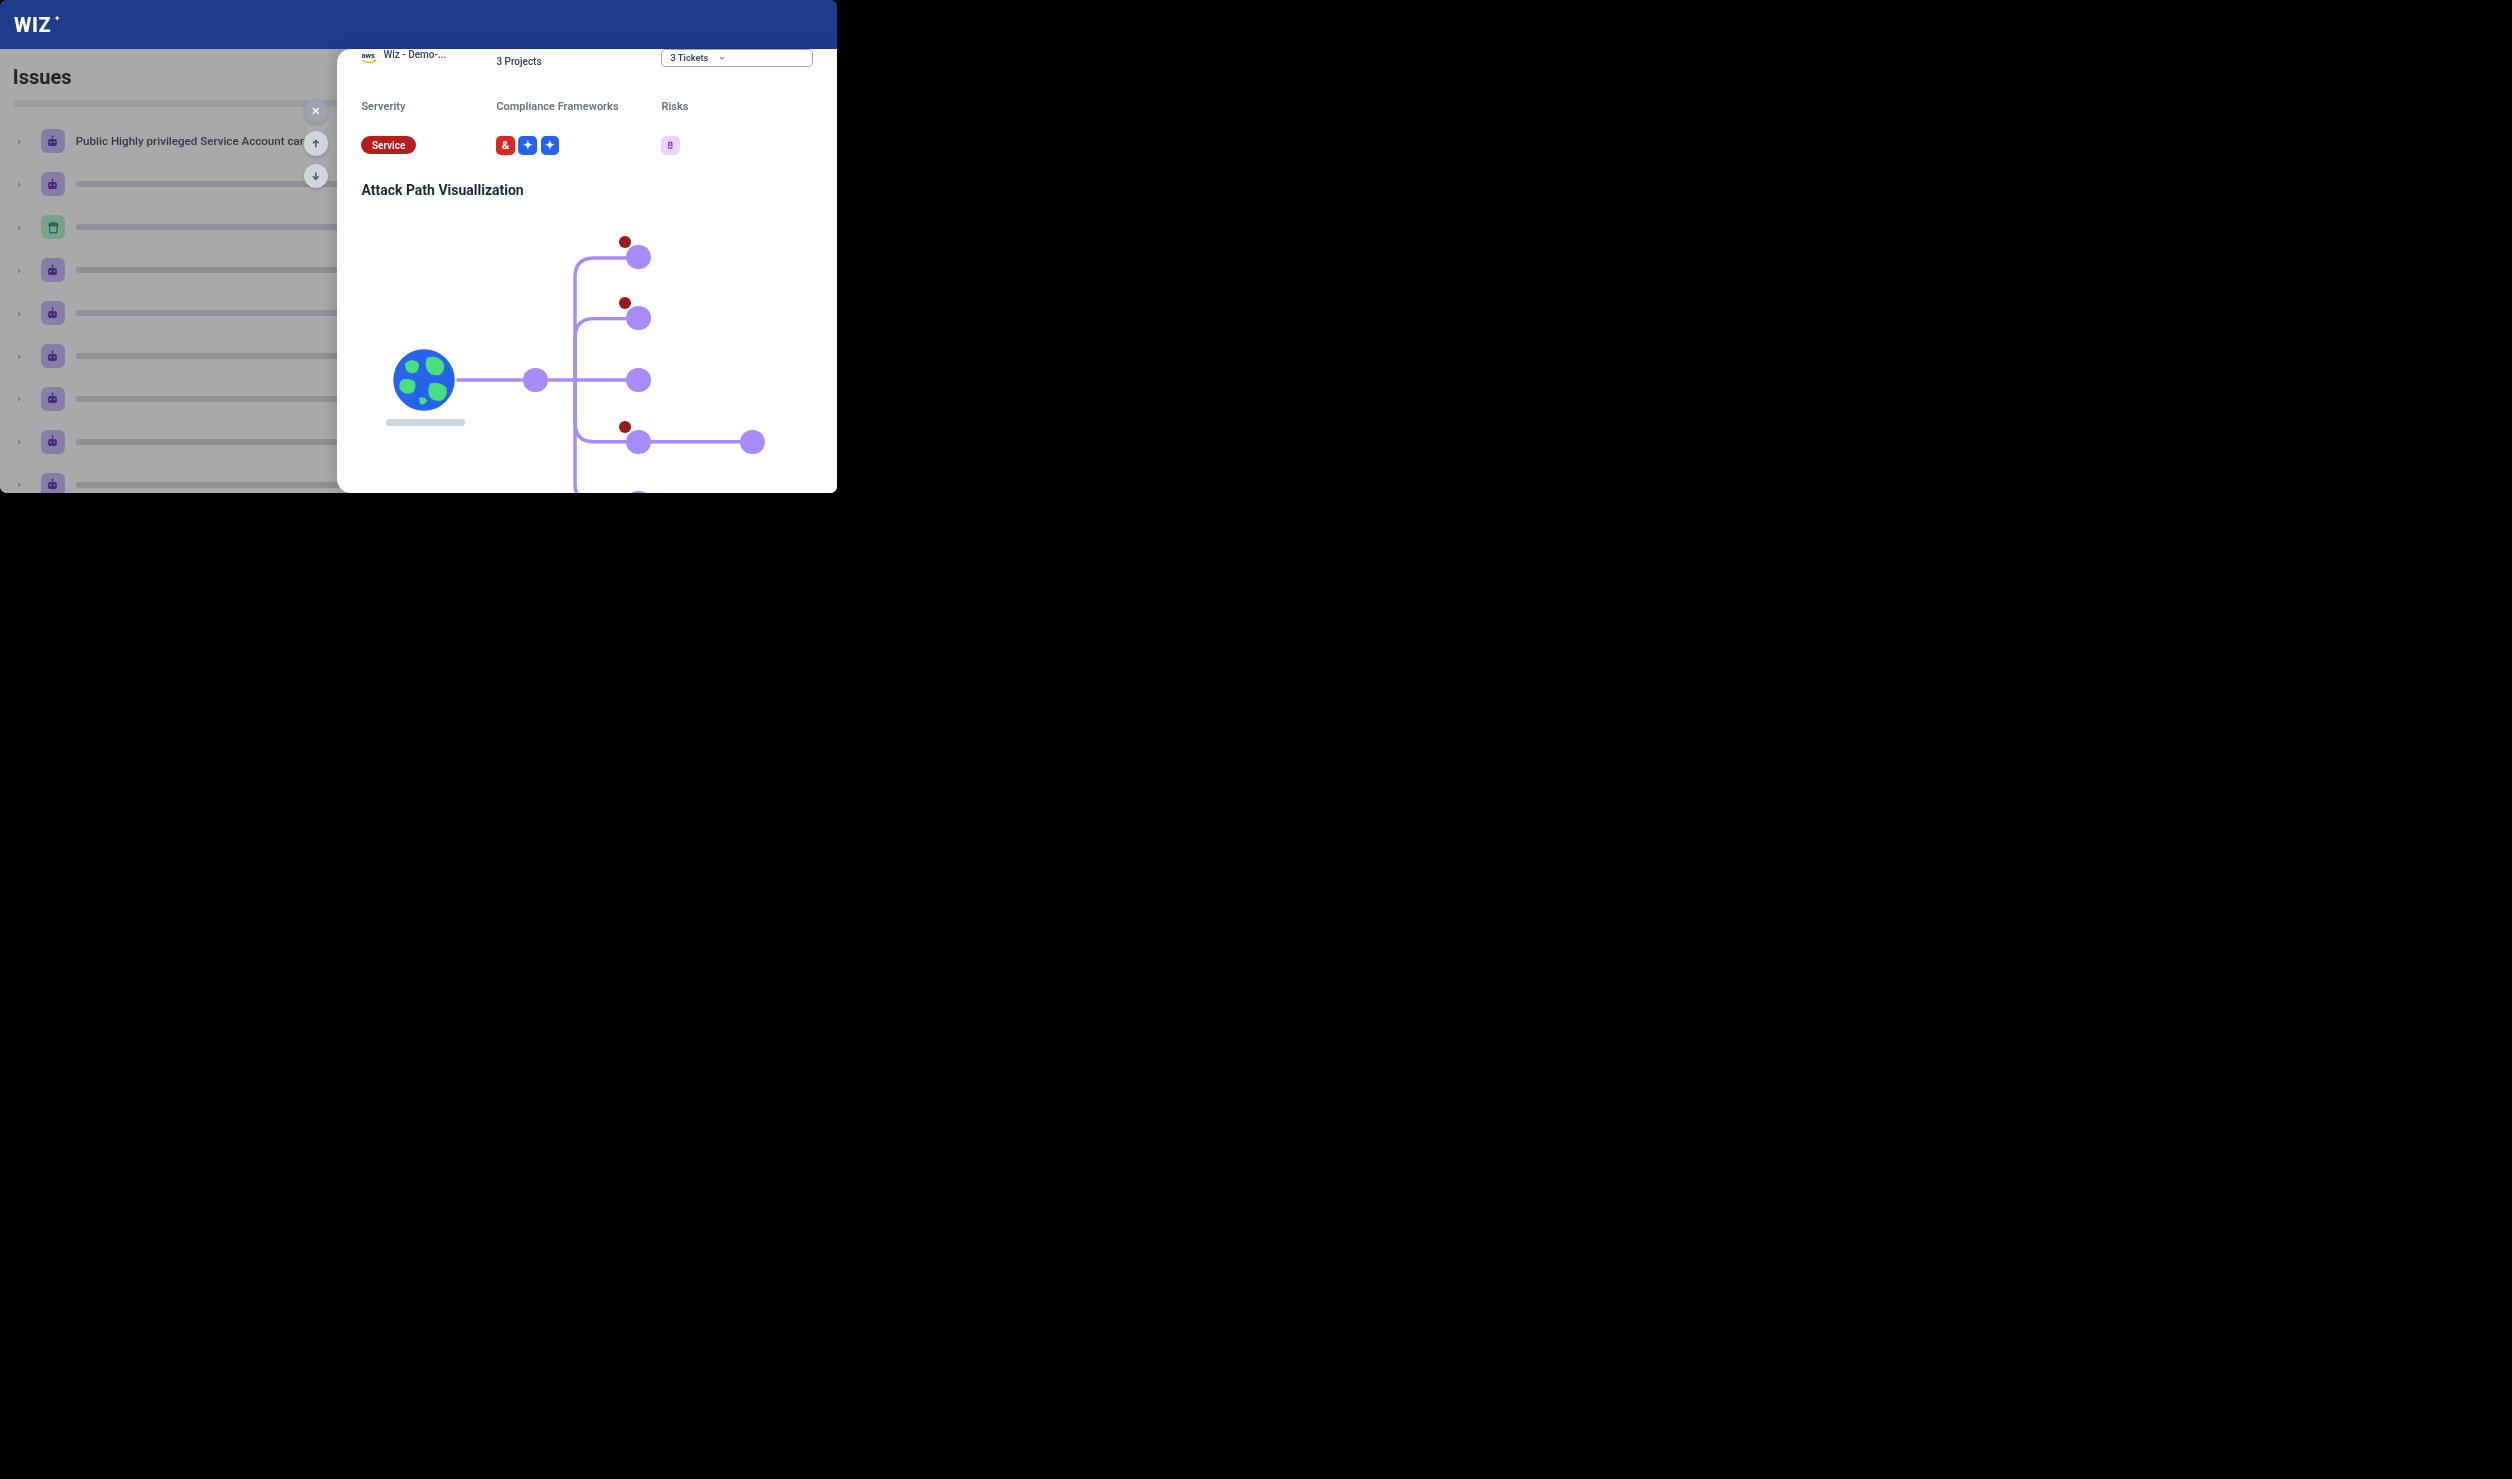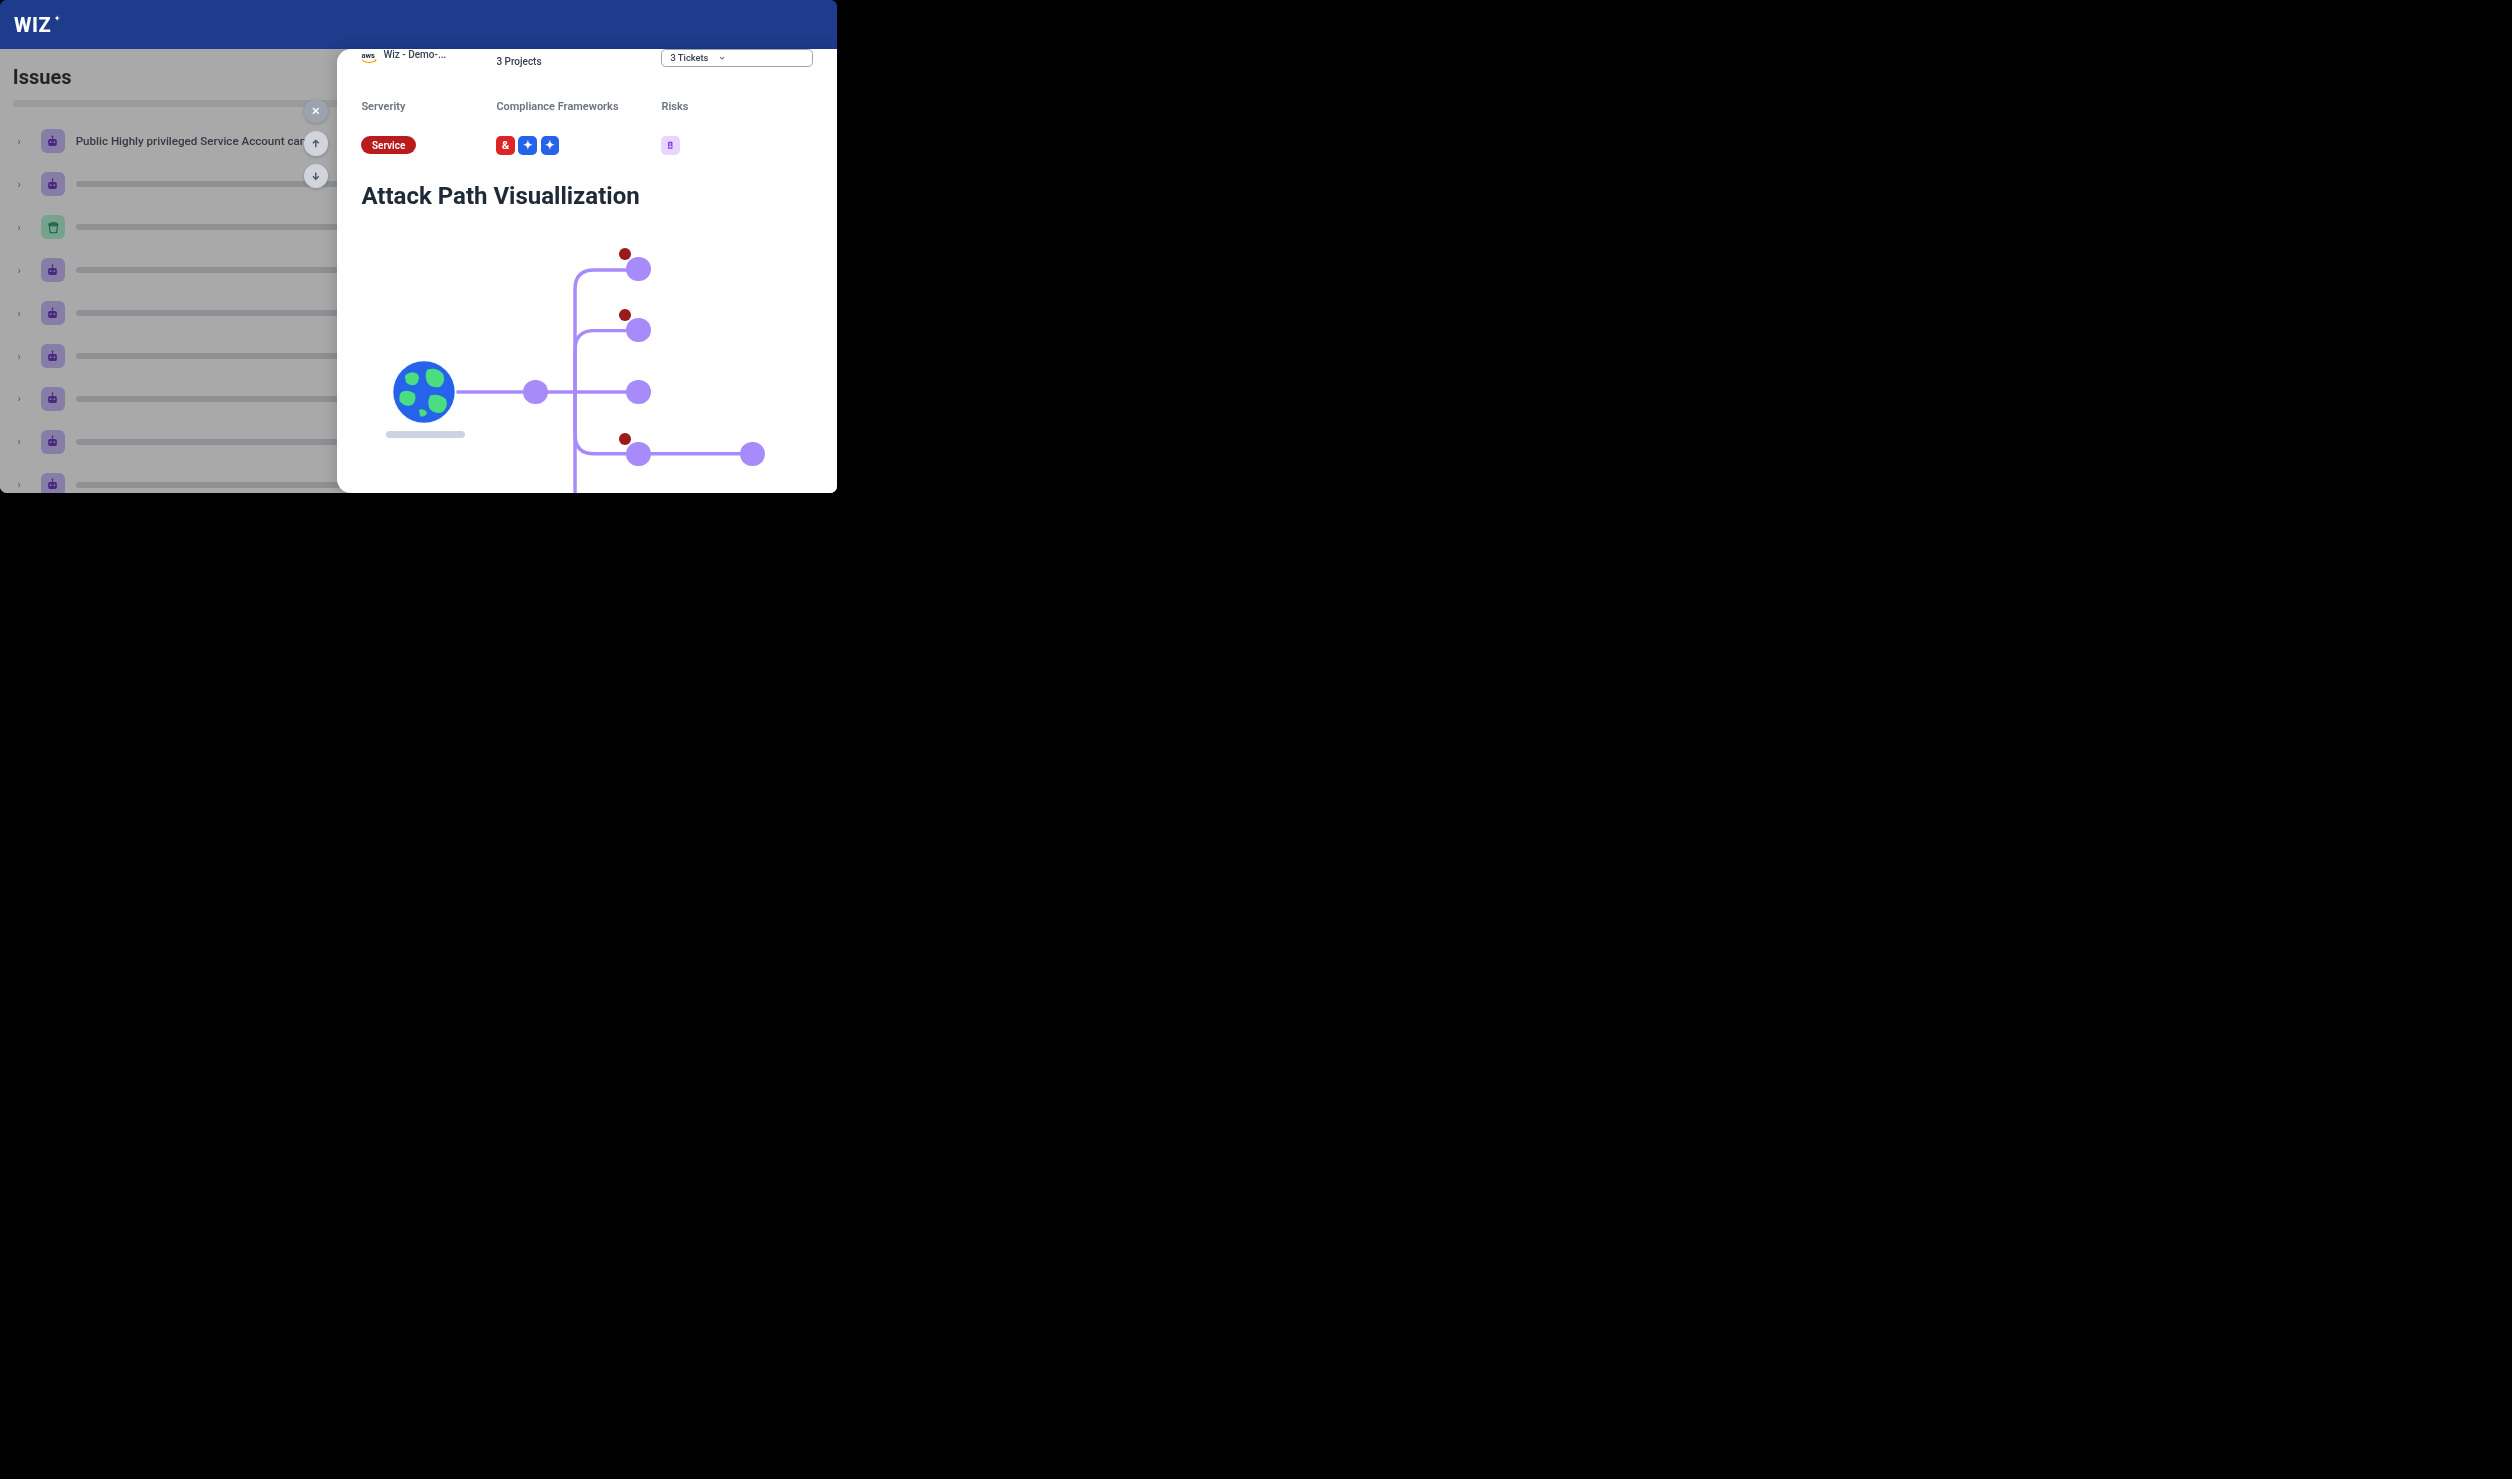--- a/index.html
+++ b/index.html
@@ -254,21 +254,21 @@
     .risk-icon {
       width: 18.6px;
       height: 18.6px;
       border-radius: 4.7px;
       background: #e9d5ff;
       display: flex;
       align-items: center;
       justify-content: center;
     }
     .viz-title {
-      font-size: 24px;
+      font-size: 14px;
       font-weight: 700;
       color: #1f2937;
       margin-top: 27px;
     }
     .viz-container {
       position: relative;
       margin-top: 23px;
       height: 326px;
     }
     .globe {

